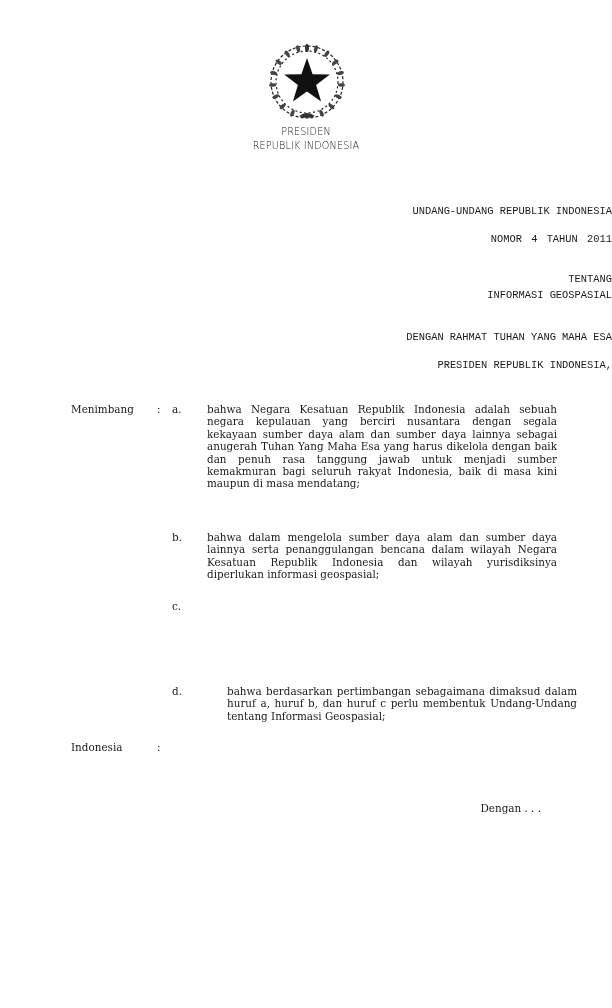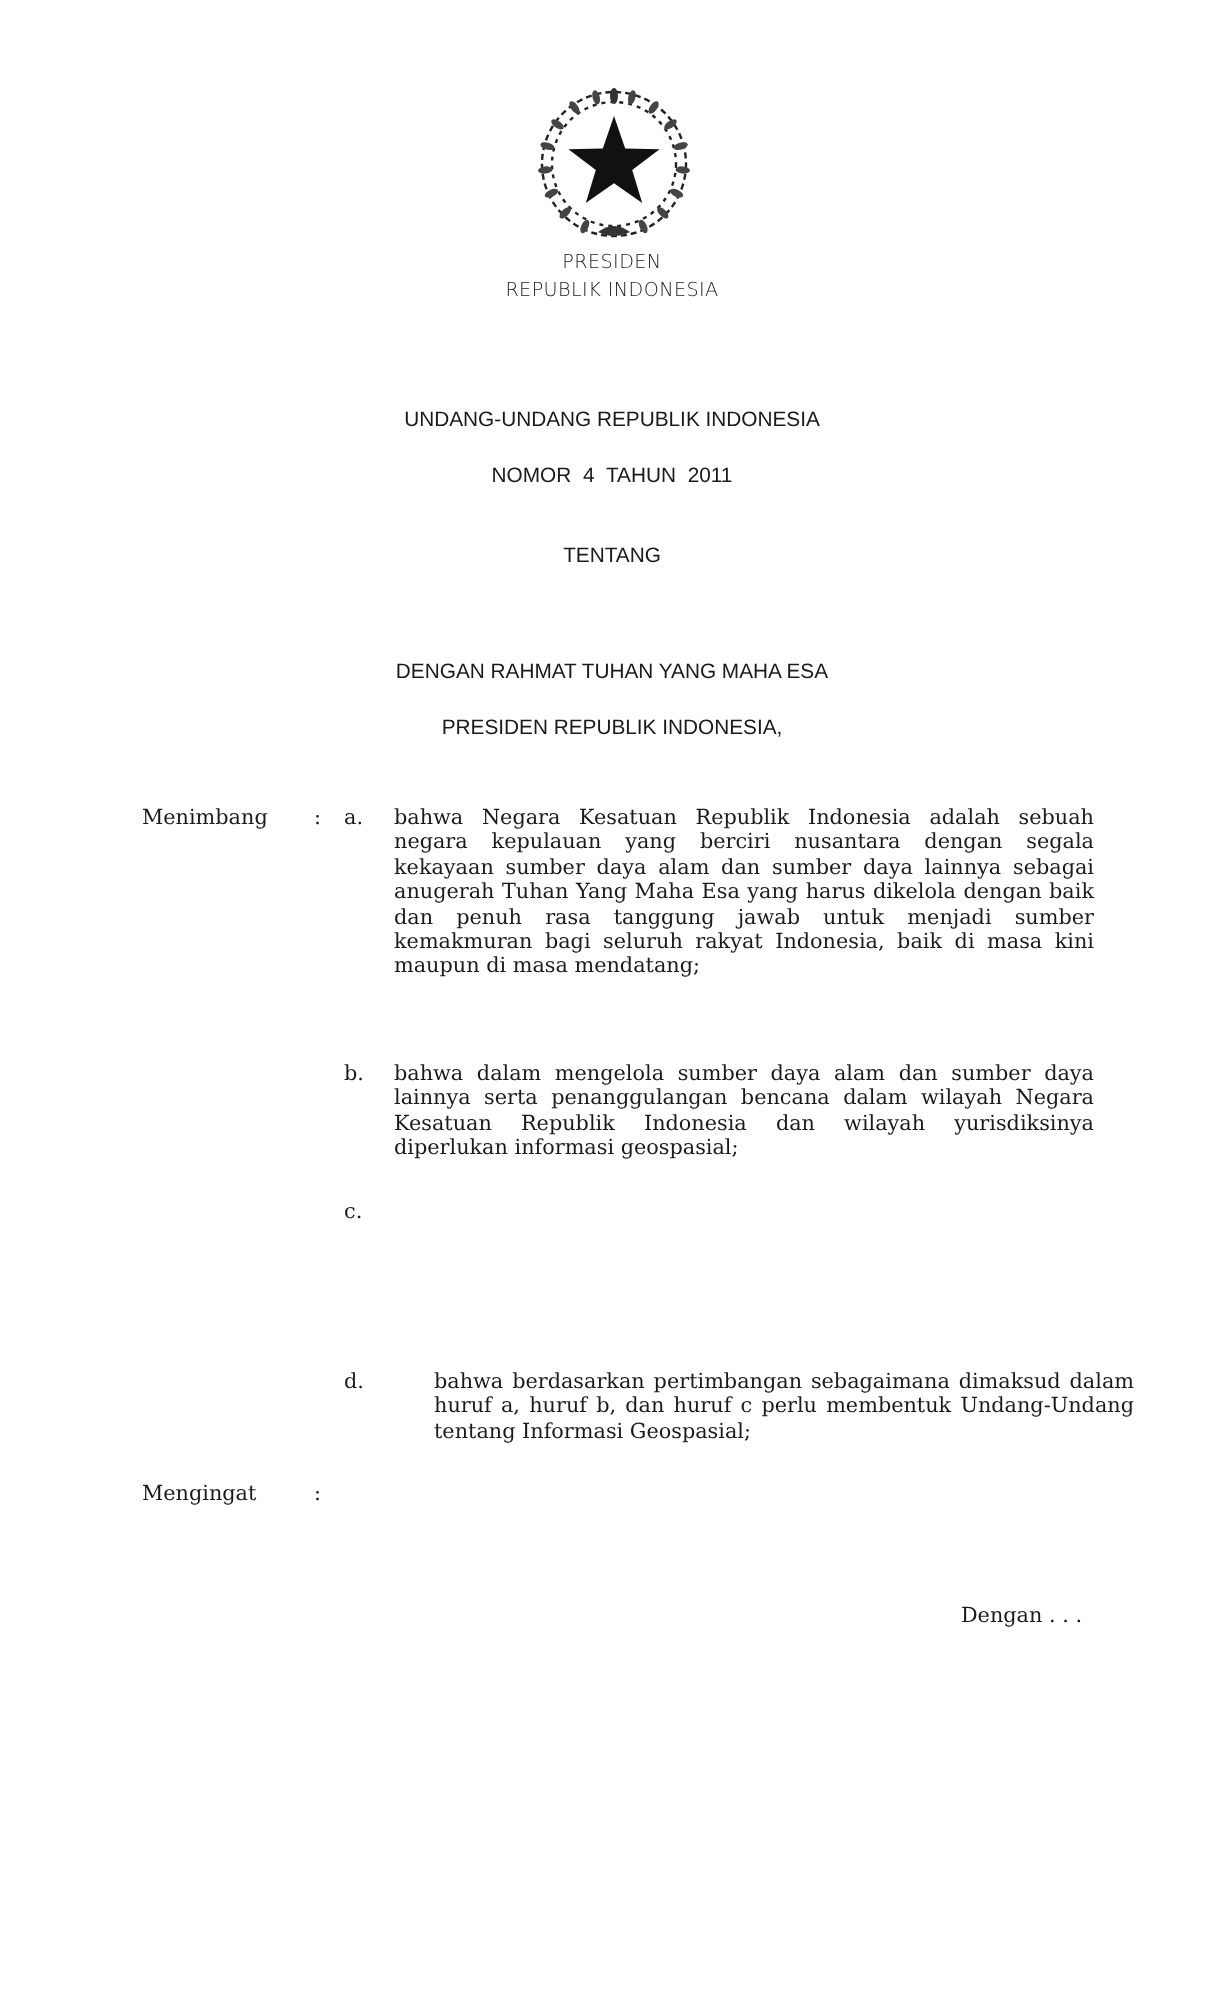--- a/index.html
+++ b/index.html
@@ -3,30 +3,30 @@
 <meta charset="utf-8">
 <style>
   html, body { margin: 0; padding: 0; background: #ffffff; }
   body { width: 612px; height: 1008px; position: relative; overflow: hidden; color: #1a1a1a; }
   .page { position: absolute; left: 0; top: 0; width: 612px; height: 1008px; border-radius: 22px; }
   .emblem { position: absolute; left: 265px; top: 40px; width: 84px; height: 84px; }
   .emblem-caption { position: absolute; left: 206px; width: 200px; text-align: center;
     font-family: "DejaVu Sans", "Liberation Sans", sans-serif; font-size: 9.6px; letter-spacing: 0.2px; color: #222; font-weight: 300; }
   .cap1 { top: 126px; }
   .cap2 { top: 140px; }
-  .center-line { position: absolute; left: 0; width: 612px; text-align: center;
-    font-family: Liberation Sans, sans-serif; font-size: 10.4px; color: #1a1a1a; letter-spacing: 0; }
+  .center-line { position: absolute; left: 0; width: 612px; text-align: right;
+    font-family: Liberation Mono, monospace; font-size: 10.4px; color: #1a1a1a; letter-spacing: 0; }
   .t1 { top: 205px; }
   .t2 { top: 233px; word-spacing: 3px; }
   .t3 { top: 261px; margin-top: 12px; }
   .t4 { top: 289px; }
   .t5 { top: 331px; }
   .t6 { top: 359px; }
   .label { position: absolute; font-family: "DejaVu Serif", "Liberation Serif", serif; font-size: 10.4px; }
-  .para { position: absolute; left: 197px; width: 350px;
+  .para { position: absolute; left: 207px; width: 350px;
     font-family: "DejaVu Serif", "Liberation Serif", serif; font-size: 10.4px; line-height: 12.4px;
     text-align: justify; text-align-last: left; }
   .marker { position: absolute; left: 172px; font-family: "DejaVu Serif", "Liberation Serif", serif; font-size: 10.4px; }
   .dengan { position: absolute; left: 440px; width: 101px; text-align: right; top: 802px;
     font-family: "DejaVu Serif", "Liberation Serif", serif; font-size: 10.4px; }
 </style>
 </head>
 <body>
 
 <div class="page">
@@ -66,34 +66,35 @@
 
       <polygon fill="#111" points="42,18 47.6,34.3 64.8,34.6 51.1,45 56.1,61.5 42,51.6 27.9,61.5 32.9,45 19.2,34.6 36.4,34.3"></polygon>
     </svg>
   </div>
   <div class="emblem-caption cap1">PRESIDEN</div>
   <div class="emblem-caption cap2">REPUBLIK INDONESIA</div>
 
   <div class="center-line t1">UNDANG-UNDANG REPUBLIK INDONESIA</div>
   <div class="center-line t2">NOMOR 4 TAHUN 2011</div>
   <div class="center-line t3">TENTANG</div>
+  <div class="center-line t4">INFORMASI GEOSPASIAL</div>
   <div class="center-line t5">DENGAN RAHMAT TUHAN YANG MAHA ESA</div>
   <div class="center-line t6">PRESIDEN REPUBLIK INDONESIA,</div>
 
   <div class="label" style="left:71px; top:403px;">Menimbang</div>
   <div class="label" style="left:157px; top:403px;">:</div>
 
   <div class="marker" style="top:403px;">a.</div>
   <div class="para" style="top:403px;">bahwa Negara Kesatuan Republik Indonesia adalah sebuah negara kepulauan yang berciri nusantara dengan segala kekayaan sumber daya alam dan sumber daya lainnya sebagai anugerah Tuhan Yang Maha Esa yang harus dikelola dengan baik dan penuh rasa tanggung jawab untuk menjadi sumber kemakmuran bagi seluruh rakyat Indonesia, baik di masa kini maupun di masa mendatang;</div>
 
   <div class="marker" style="top:531px;">b.</div>
   <div class="para" style="top:531px;">bahwa dalam mengelola sumber daya alam dan sumber daya lainnya serta penanggulangan bencana dalam wilayah Negara Kesatuan Republik Indonesia dan wilayah yurisdiksinya diperlukan informasi geospasial;</div>
 
   <div class="marker" style="top:600px;">c.</div>
 
   <div class="marker" style="top:685px;">d.</div>
   <div class="para" style="top:685px;margin-left:20px;">bahwa berdasarkan pertimbangan sebagaimana dimaksud dalam huruf a, huruf b, dan huruf c perlu membentuk Undang-Undang tentang Informasi Geospasial;</div>
 
-  <div class="label" style="left:71px; top:741px;">Mengingat</div>
+  <div class="label" style="left:71px; top:741px;">Indonesia</div>
   <div class="label" style="left:157px; top:741px;">:</div>
 
   <div class="dengan">Dengan . . .</div>
 </div>
 
 </body></html>

